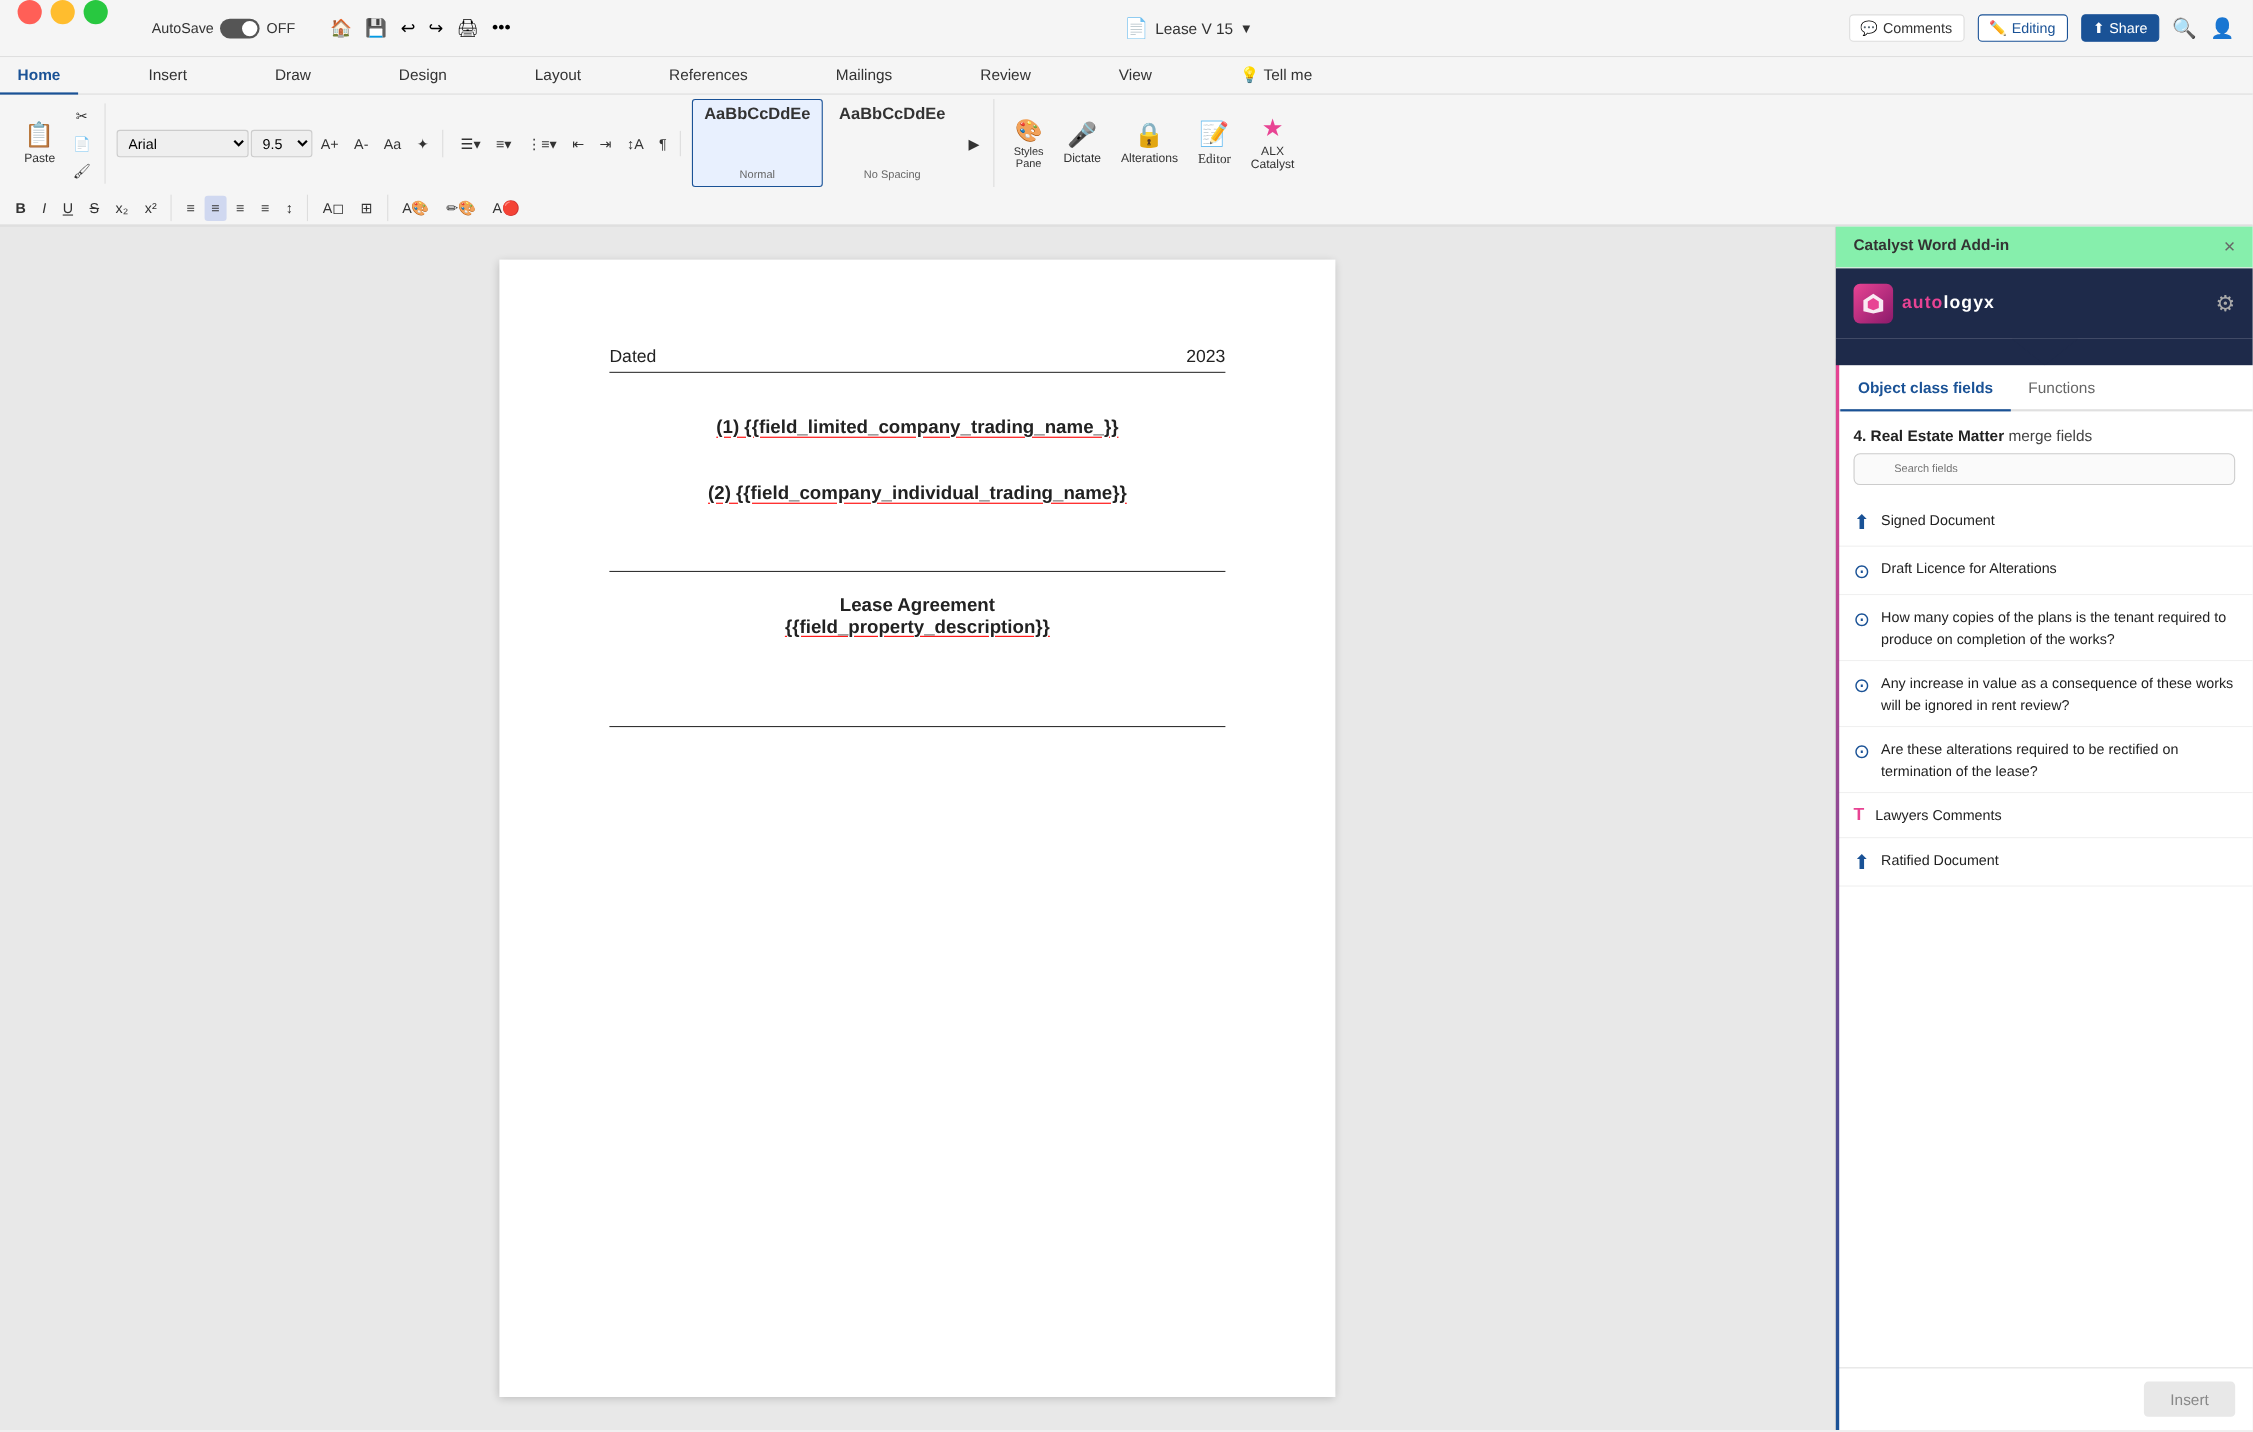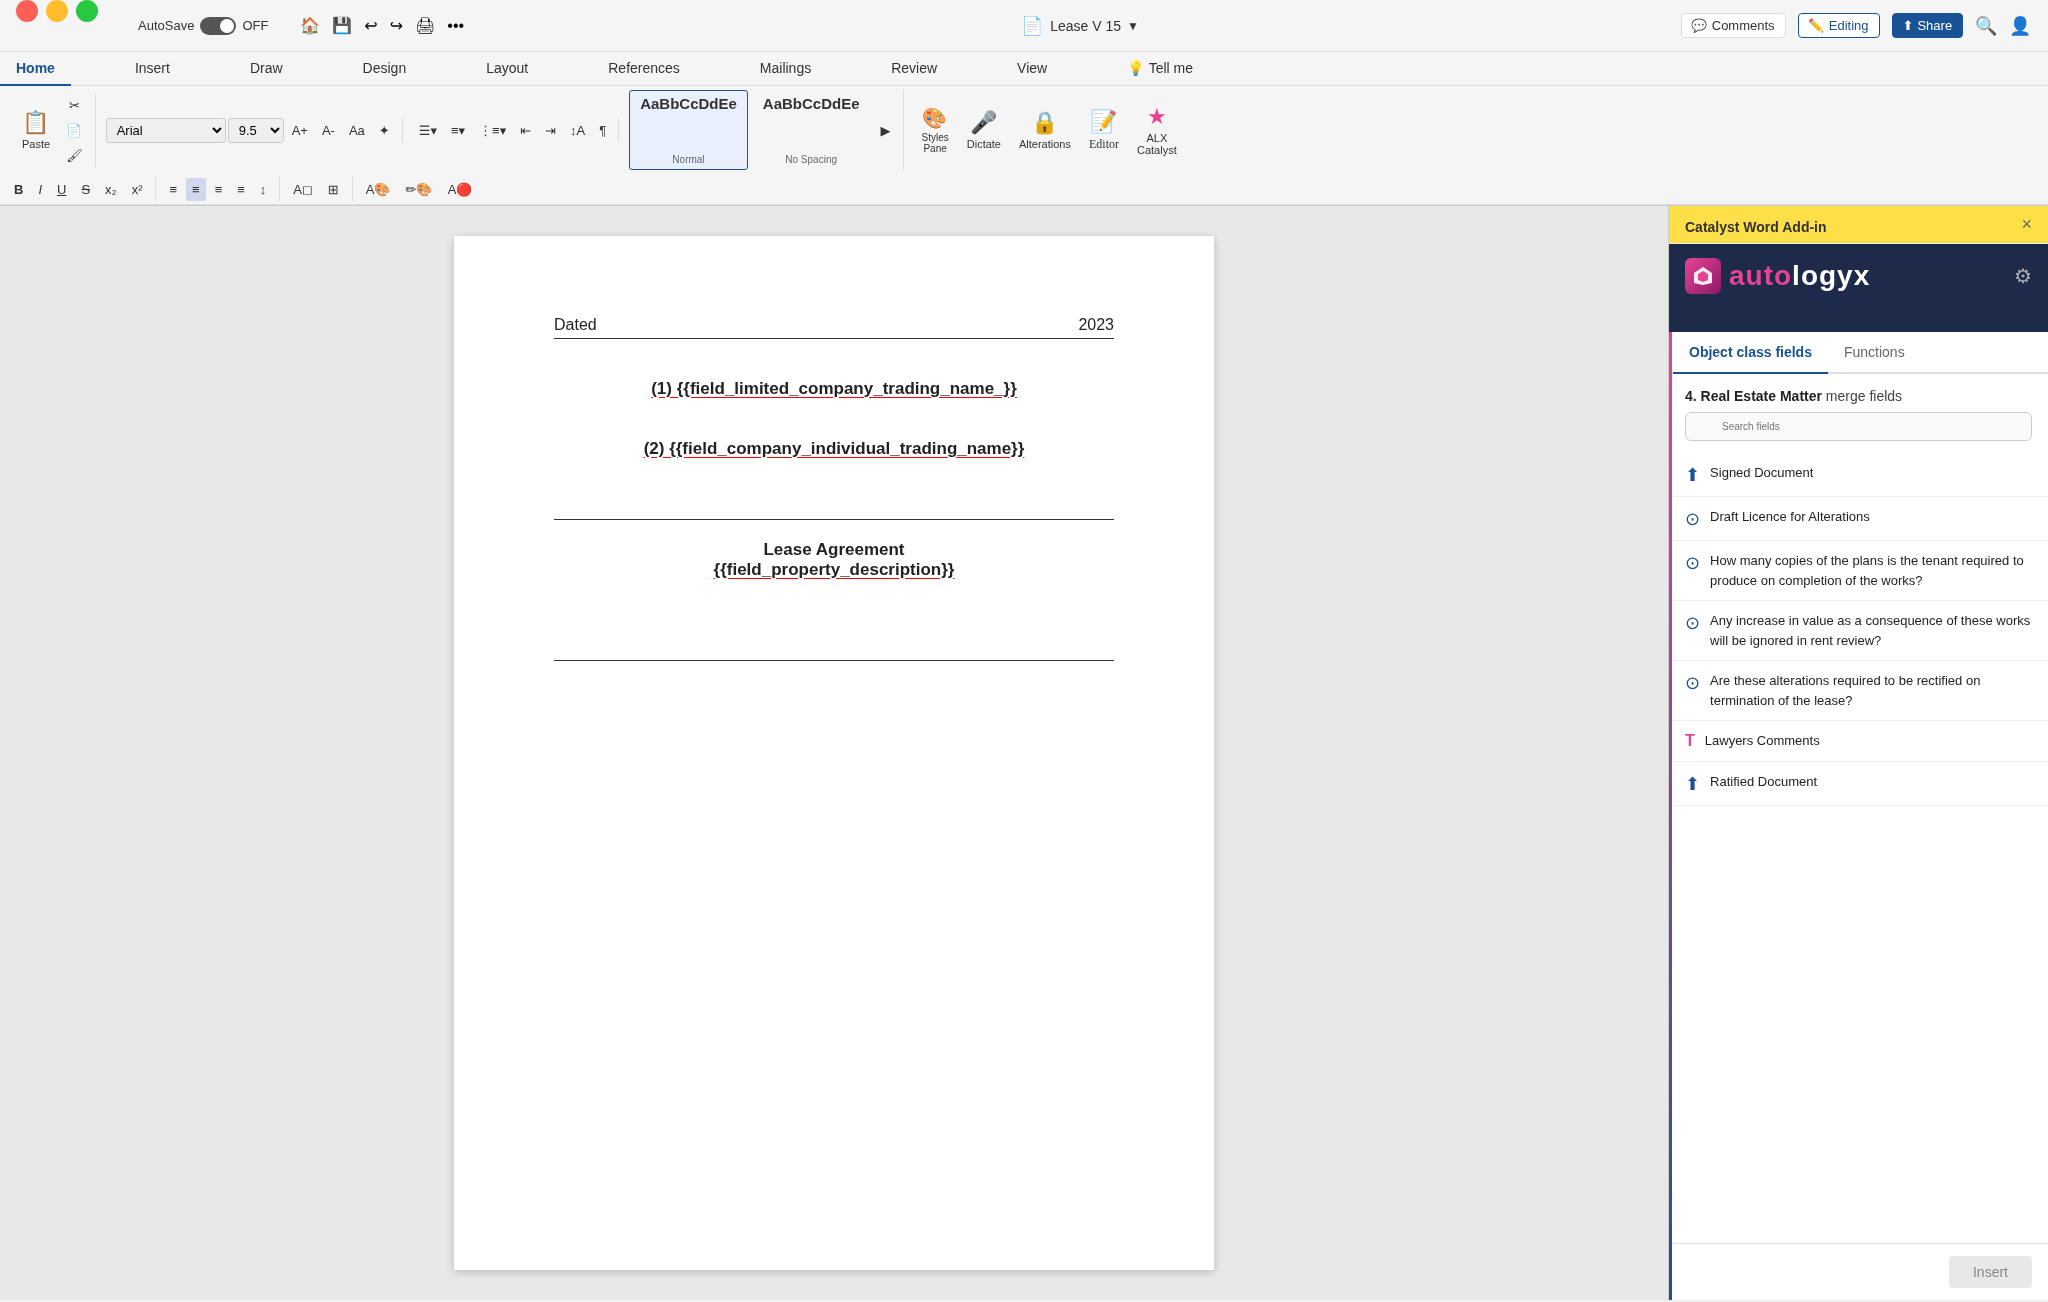--- a/index.html
+++ b/index.html
@@ -172,21 +172,21 @@
       justify-content: space-between;
     }
     .panel-header-logo { display: flex; align-items: center; gap: 8px; }
     .logo-icon {
       width: 36px; height: 36px;
       background: linear-gradient(135deg, #e84393, #8b1a6b);
       border-radius: 6px;
       display: flex; align-items: center; justify-content: center;
       font-size: 20px; color: white;
     }
-    .logo-text { color: white; font-size: 28px; font-weight: 300; letter-spacing: 1px; }
+    .logo-text { color: white; font-size: 16px; font-weight: 300; letter-spacing: 1px; }
     .logo-text span { color: #e84393; font-weight: 600; }
     .gear-icon-btn { color: #aaa; font-size: 20px; cursor: pointer; background: none; border: none; }
 
     .panel-tabs {
       display: flex;
       border-bottom: 2px solid #e0e0e0;
       padding: 0 4px;
     }
     .panel-tab {
       padding: 12px 16px;
@@ -495,21 +495,21 @@
         <div class="field">{{field_property_description}}</div>
       </div>
 
       <div class="doc-bottom-line"></div>
     </div>
   </div>
 
   <div class="right-panel">
     <div class="panel-accent"></div>
 
-    <div style="display:flex;align-items:flex-end;justify-content:space-between;padding:8px 16px;border-bottom:1px solid #eee;background:#fde047;">
+    <div style="display:flex;align-items:flex-start;justify-content:space-between;padding:8px 16px;border-bottom:1px solid #eee;background:#86efac;">
       <span style="font-size:14px;font-weight:600;color:#333;">Catalyst Word Add-in</span>
       <button class="panel-close">×</button>
     </div>
 
     <div class="panel-header">
       <div class="panel-header-logo">
         <div class="logo-icon">
           <svg width="22" height="22" viewBox="0 0 22 22" fill="none">
             <polygon points="11,2 20,8 20,18 11,20 2,18 2,8" fill="white" opacity="0.9"></polygon>
             <polygon points="11,6 16,9 16,15 11,17 6,15 6,9" fill="#e84393"></polygon>

